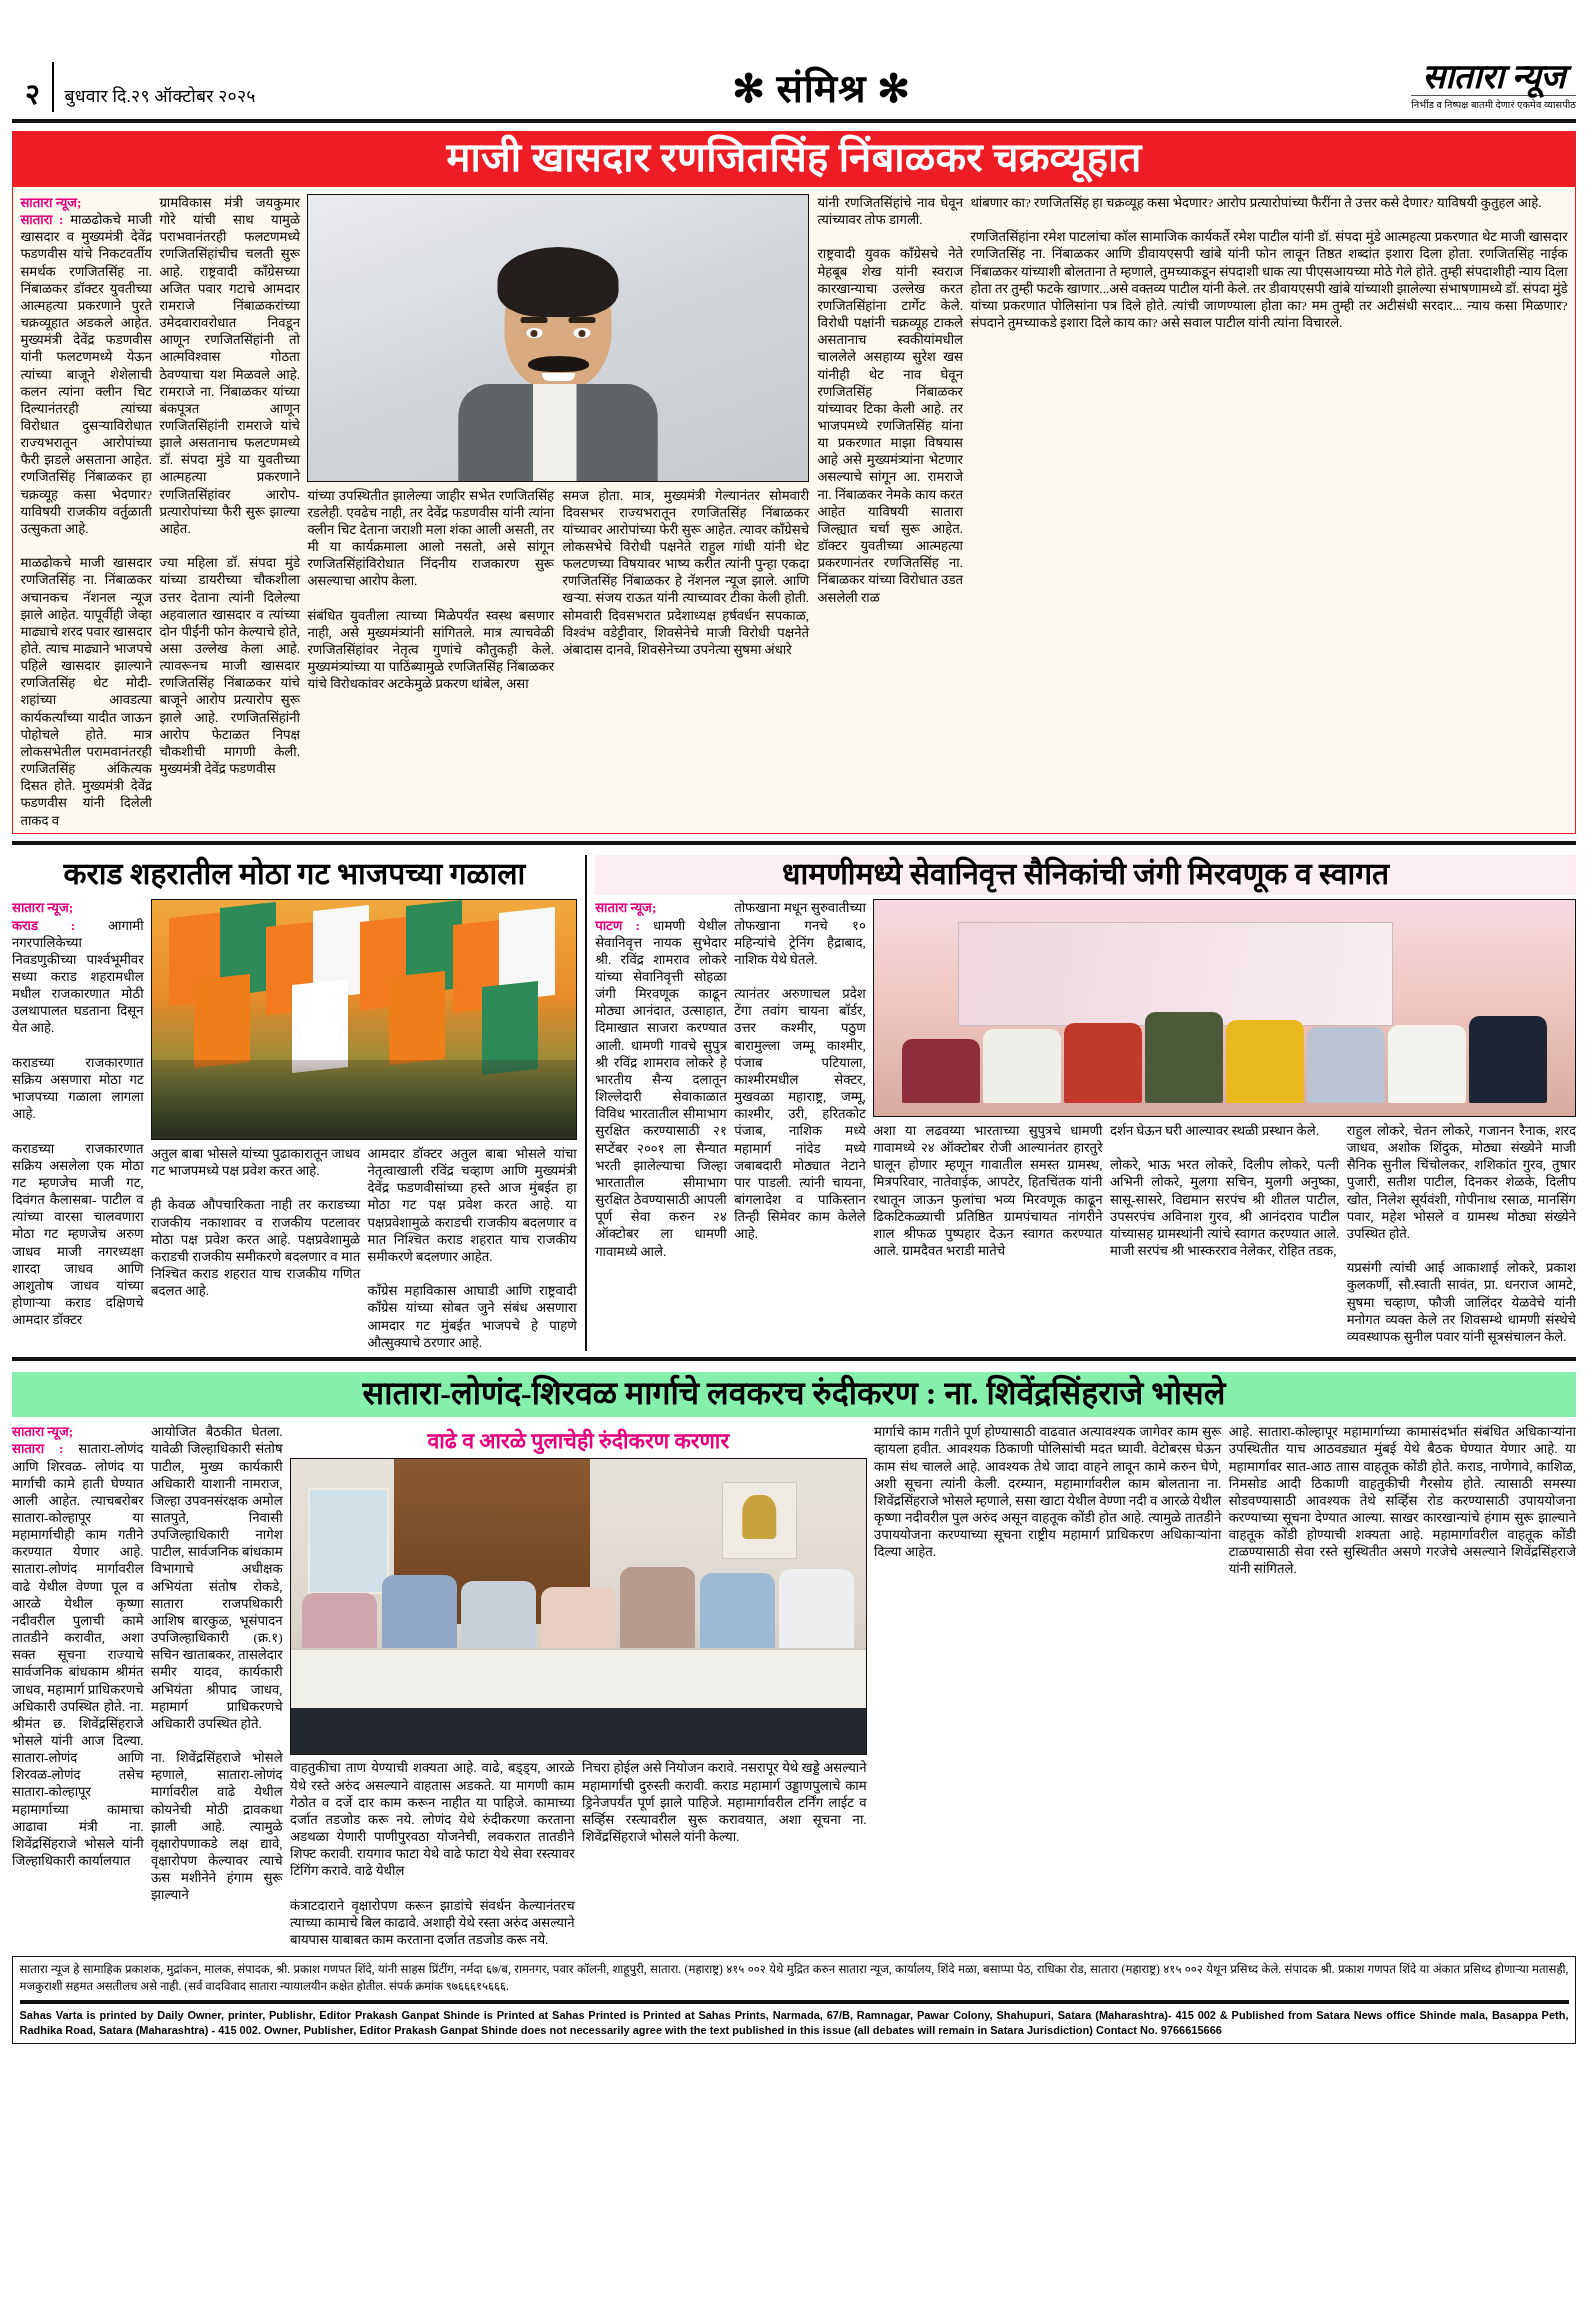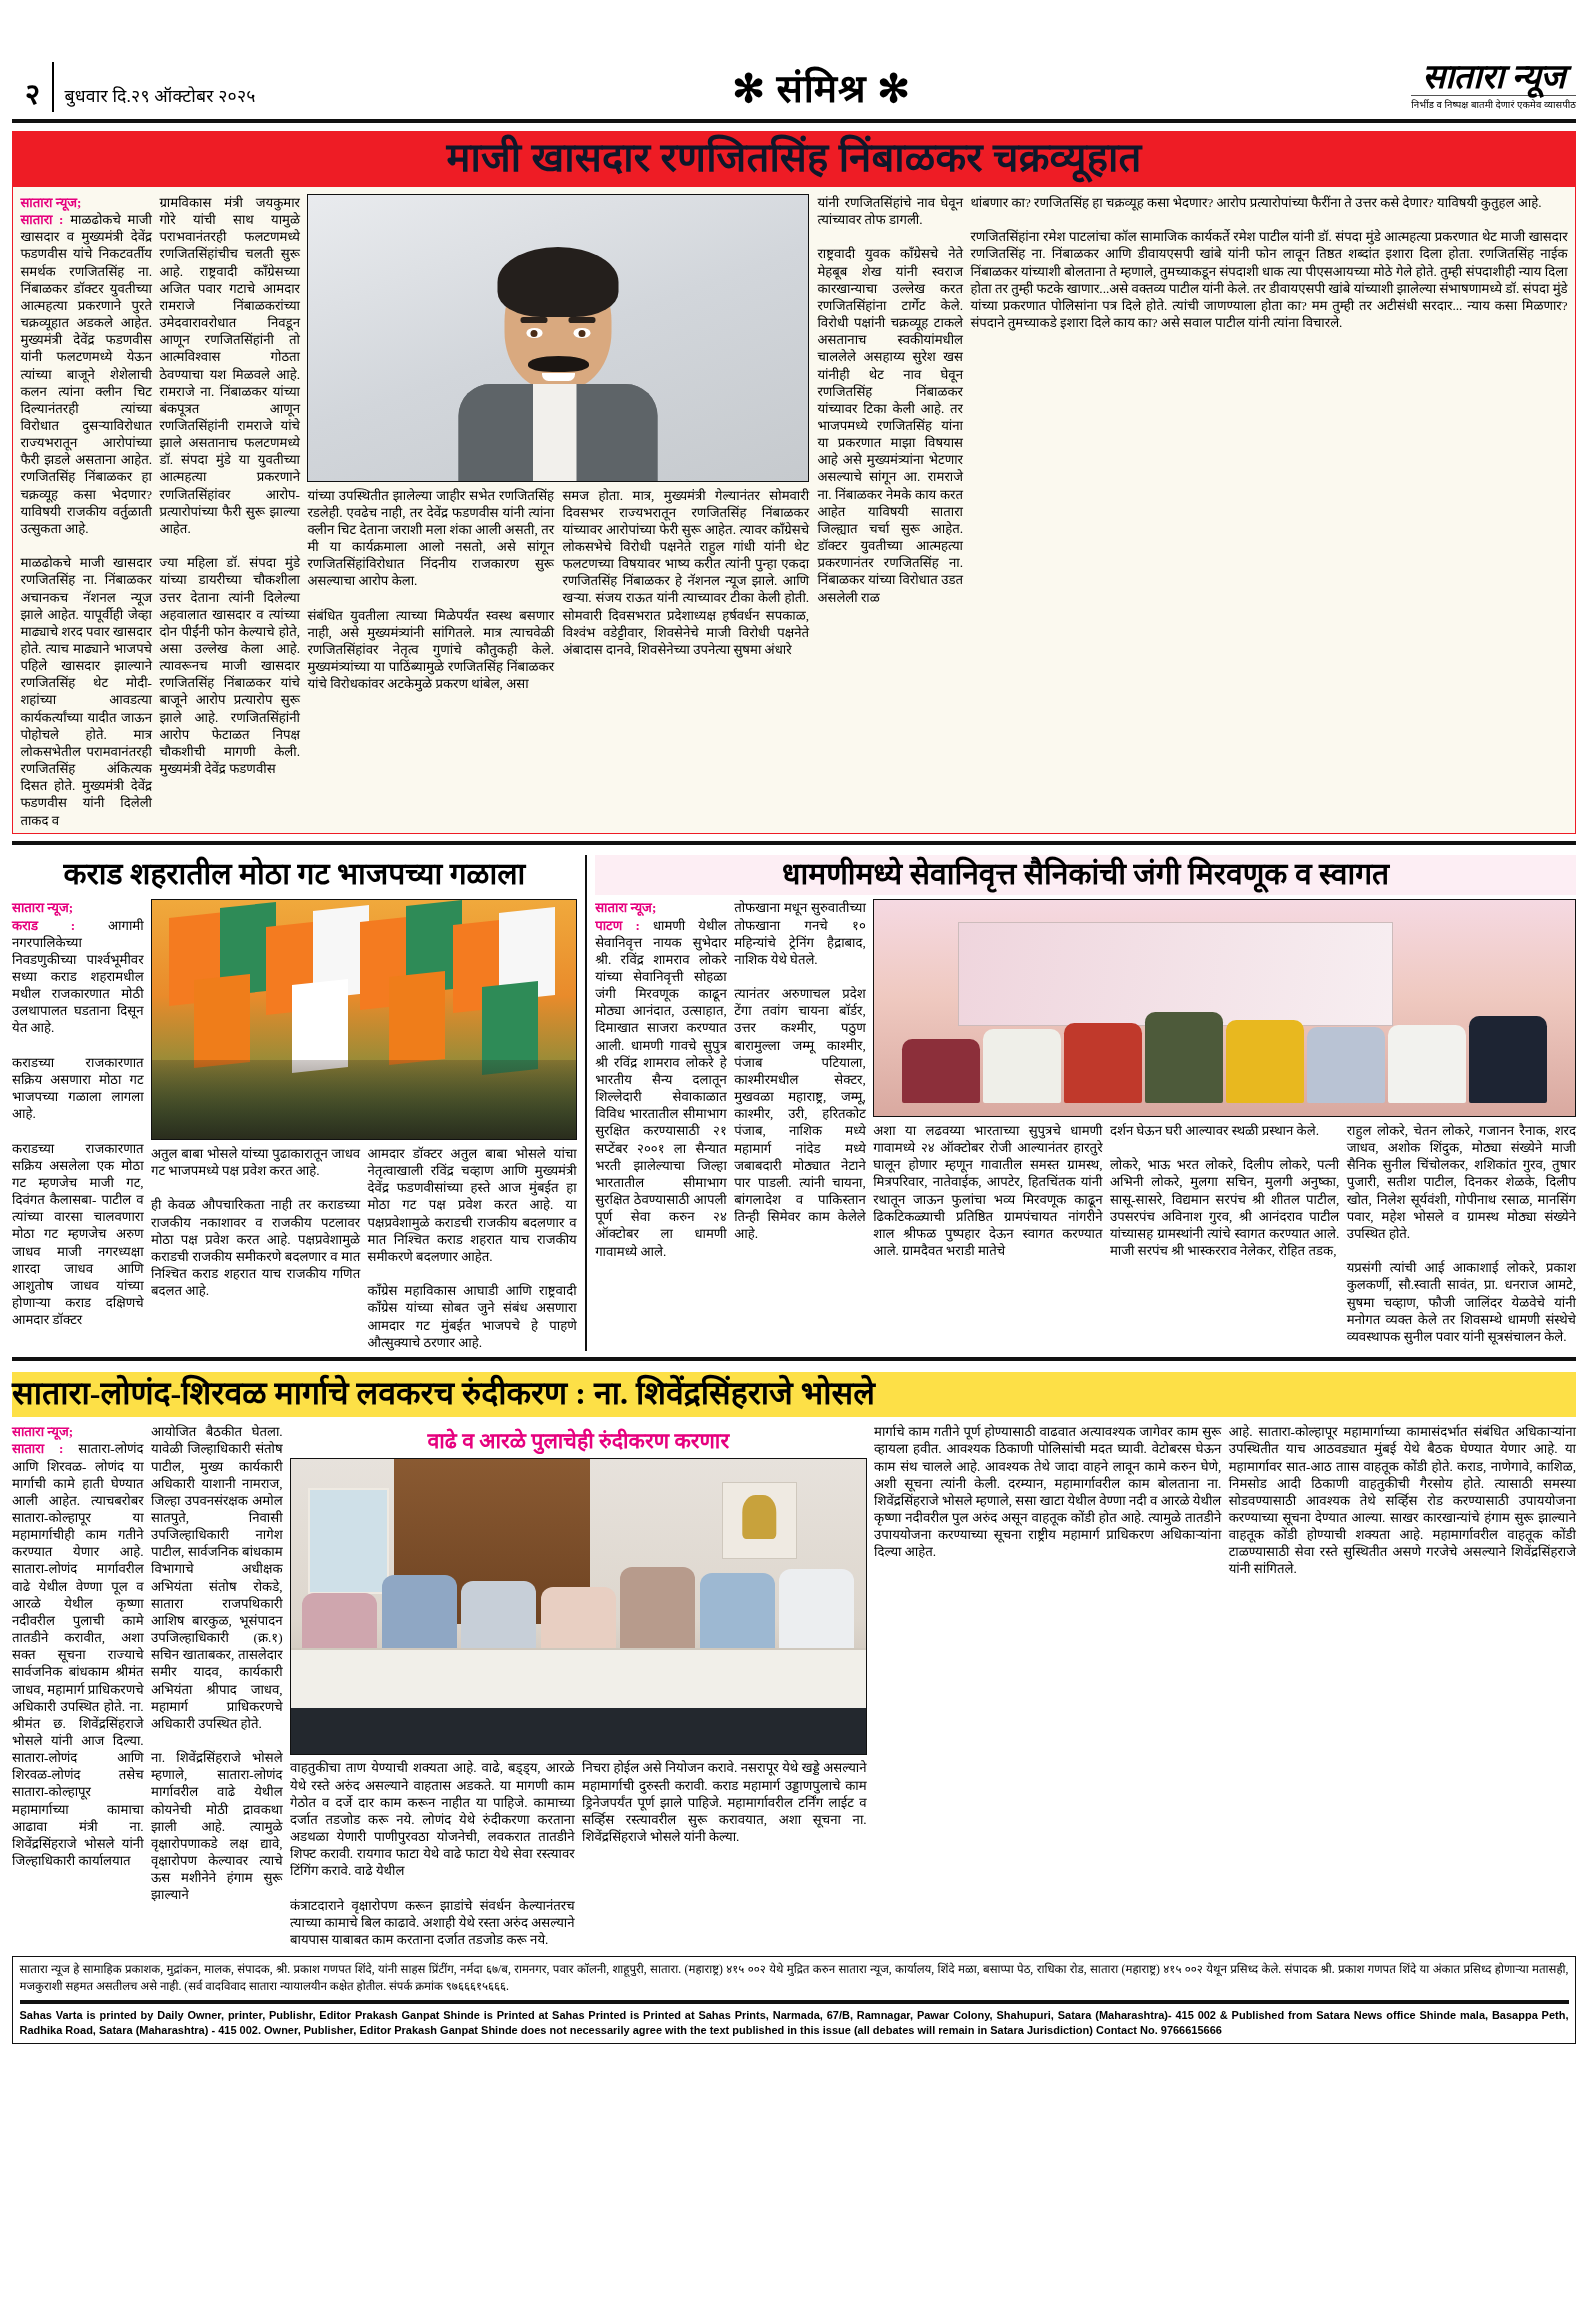--- a/index.html
+++ b/index.html
@@ -24,21 +24,21 @@
   .mh-right { flex:0 0 297px; text-align:right; padding-bottom:6.5px; position:relative; }
   .logo-wrap { display:inline-block; text-align:center; }
   .logo-main { font-size:34px; font-weight:bold; color:#000000; font-style:italic; line-height:0.95; letter-spacing:-0.5px; white-space:nowrap;}
   .logo-tag { font-size:9.7px; border-top:1.4px solid #555; margin-top:1.9px; padding-top:1.4px; letter-spacing:0.1px; white-space:nowrap; }
 
   .rule-thick { height:4.2px; background:#111; margin-top:1.9px; }
 
   
   .lead { border:1.9px solid #ee1c25; margin-top:7.4px; background:#fbf9ef; }
   .lead-head { background:#ee1c25; padding:6.5px 0 9.3px 0; text-align:center; }
-  .lead-head h1 { color:#0f172a; font-size:40px; font-weight:bold; letter-spacing:0.2px; line-height:1.0; }
+  .lead-head h1 { color:#ffffff; font-size:40px; font-weight:bold; letter-spacing:0.2px; line-height:1.0; }
 
   .lead-body { display:flex; padding:6.5px 7.4px 4.6px 7.4px; gap:0; }
   .col { font-size:13.2px; line-height:1.30; text-align:justify; }
   .col p { margin-bottom:0; }
   .lead-c1 { flex:0 0 139px; padding-right:7.4px; }
   .lead-c2 { flex:0 0 148px; padding-right:7.4px; }
   .lead-c3 { flex:0 0 510px; padding-right:8.3px; }
   .lead-c5 { flex:0 0 153px; padding-right:7.4px; }
   .lead-c7 { flex:1; }
   .dateline { color:#e6007e; font-weight:bold; }
@@ -89,21 +89,21 @@
   .mid { display:flex; margin-top:10.2px; gap:0; }
   .mid-left { flex:0 0 573px; padding-right:8.3px; }
   .vdiv { flex:0 0 1.9px; background:#111; }
   .mid-right { flex:1; padding-left:8.3px; }
   .sec-head { font-size:30px; font-weight:bold; text-align:center; line-height:1.06; padding:3.7px 1.9px 4.6px 1.9px; }
   .sec-head.pinkbg { background:#fdeef4; }
   .sec-cols { display:flex; margin-top:4.6px; }
 
   
   .bottom { margin-top:11px; }
-  .bot-head { background:#fde047; padding:4.6px 0 6.5px 0; }
+  .bot-head { background:#86efac; text-align:center; padding:4.6px 0 6.5px 0; }
   .bot-head h2 { font-size:32px; font-weight:bold; line-height:1.05; }
   .bot-sub { color:#e6007e; font-size:21.3px; font-weight:bold; text-align:center; padding:5.6px 0 3.7px 0; }
   .bot-cols { display:flex; margin-top:2.8px; }
 
   
   .footbox { border:1.4px solid #111; margin-top:8.3px; padding:4.6px 6.5px; }
   .foot-mr { font-size:11.6px; line-height:1.45; text-align:justify; }
   .foot-rule { height:3.7px; background:#111; margin:4.6px 0 3.7px 0; }
   .foot-en { font-size:11px; line-height:1.4; font-family:"Liberation Sans",sans-serif; text-align:justify;font-weight:bold; }
 

